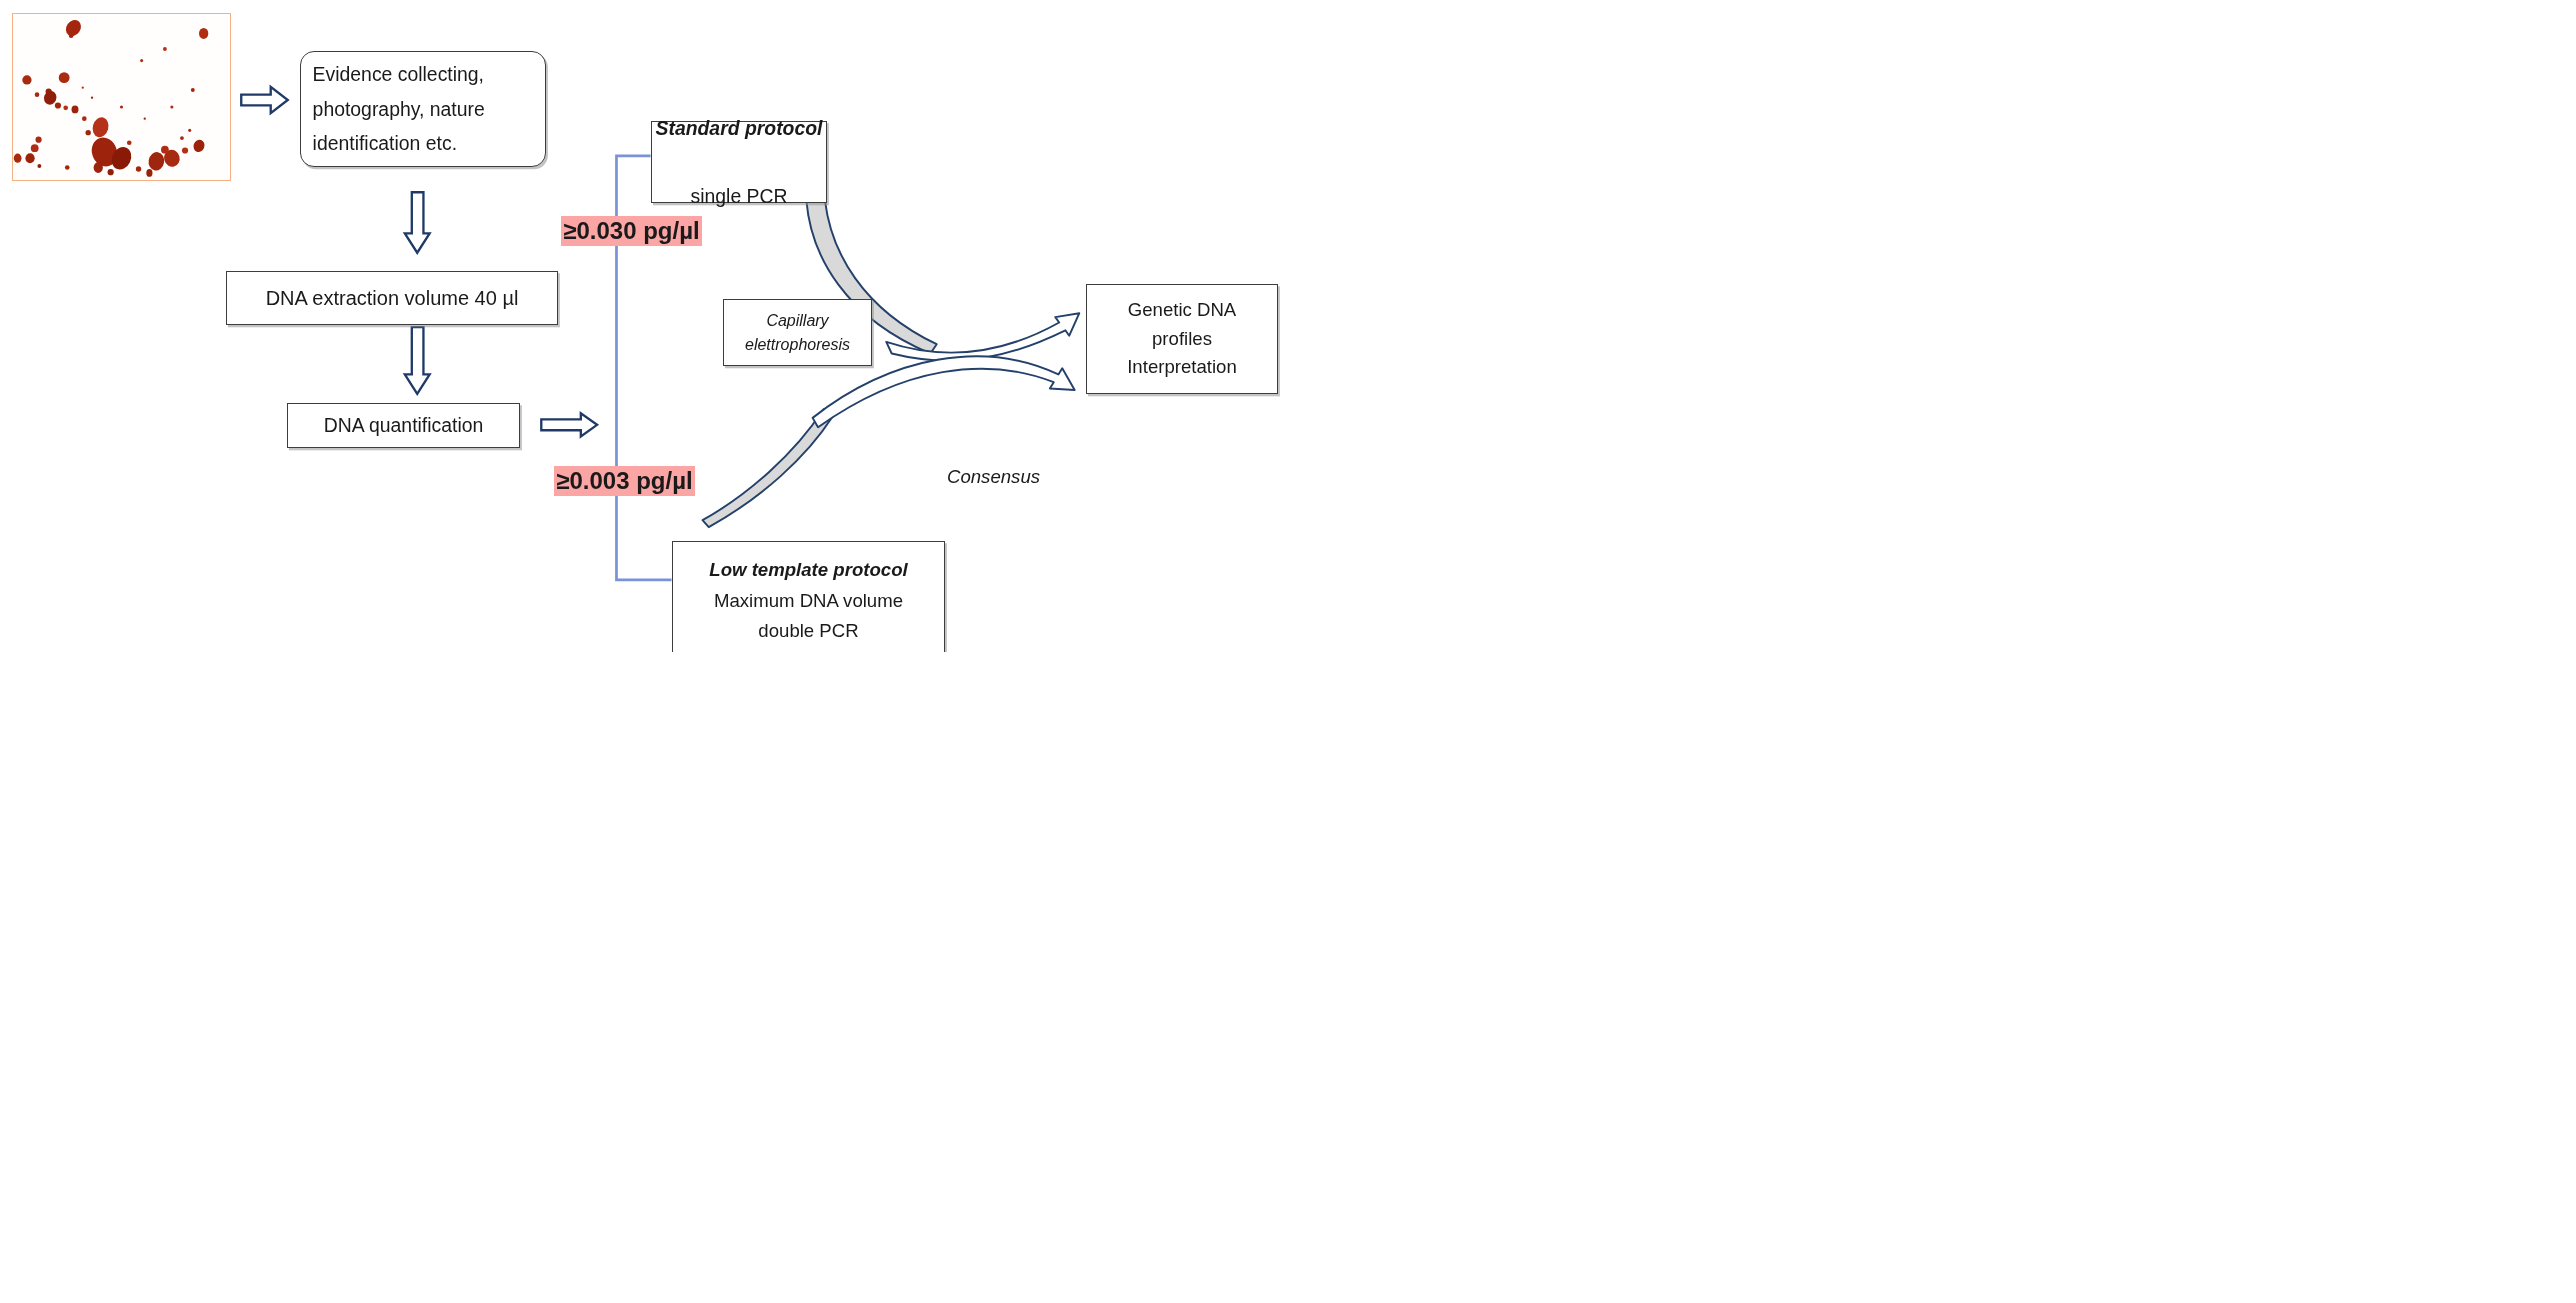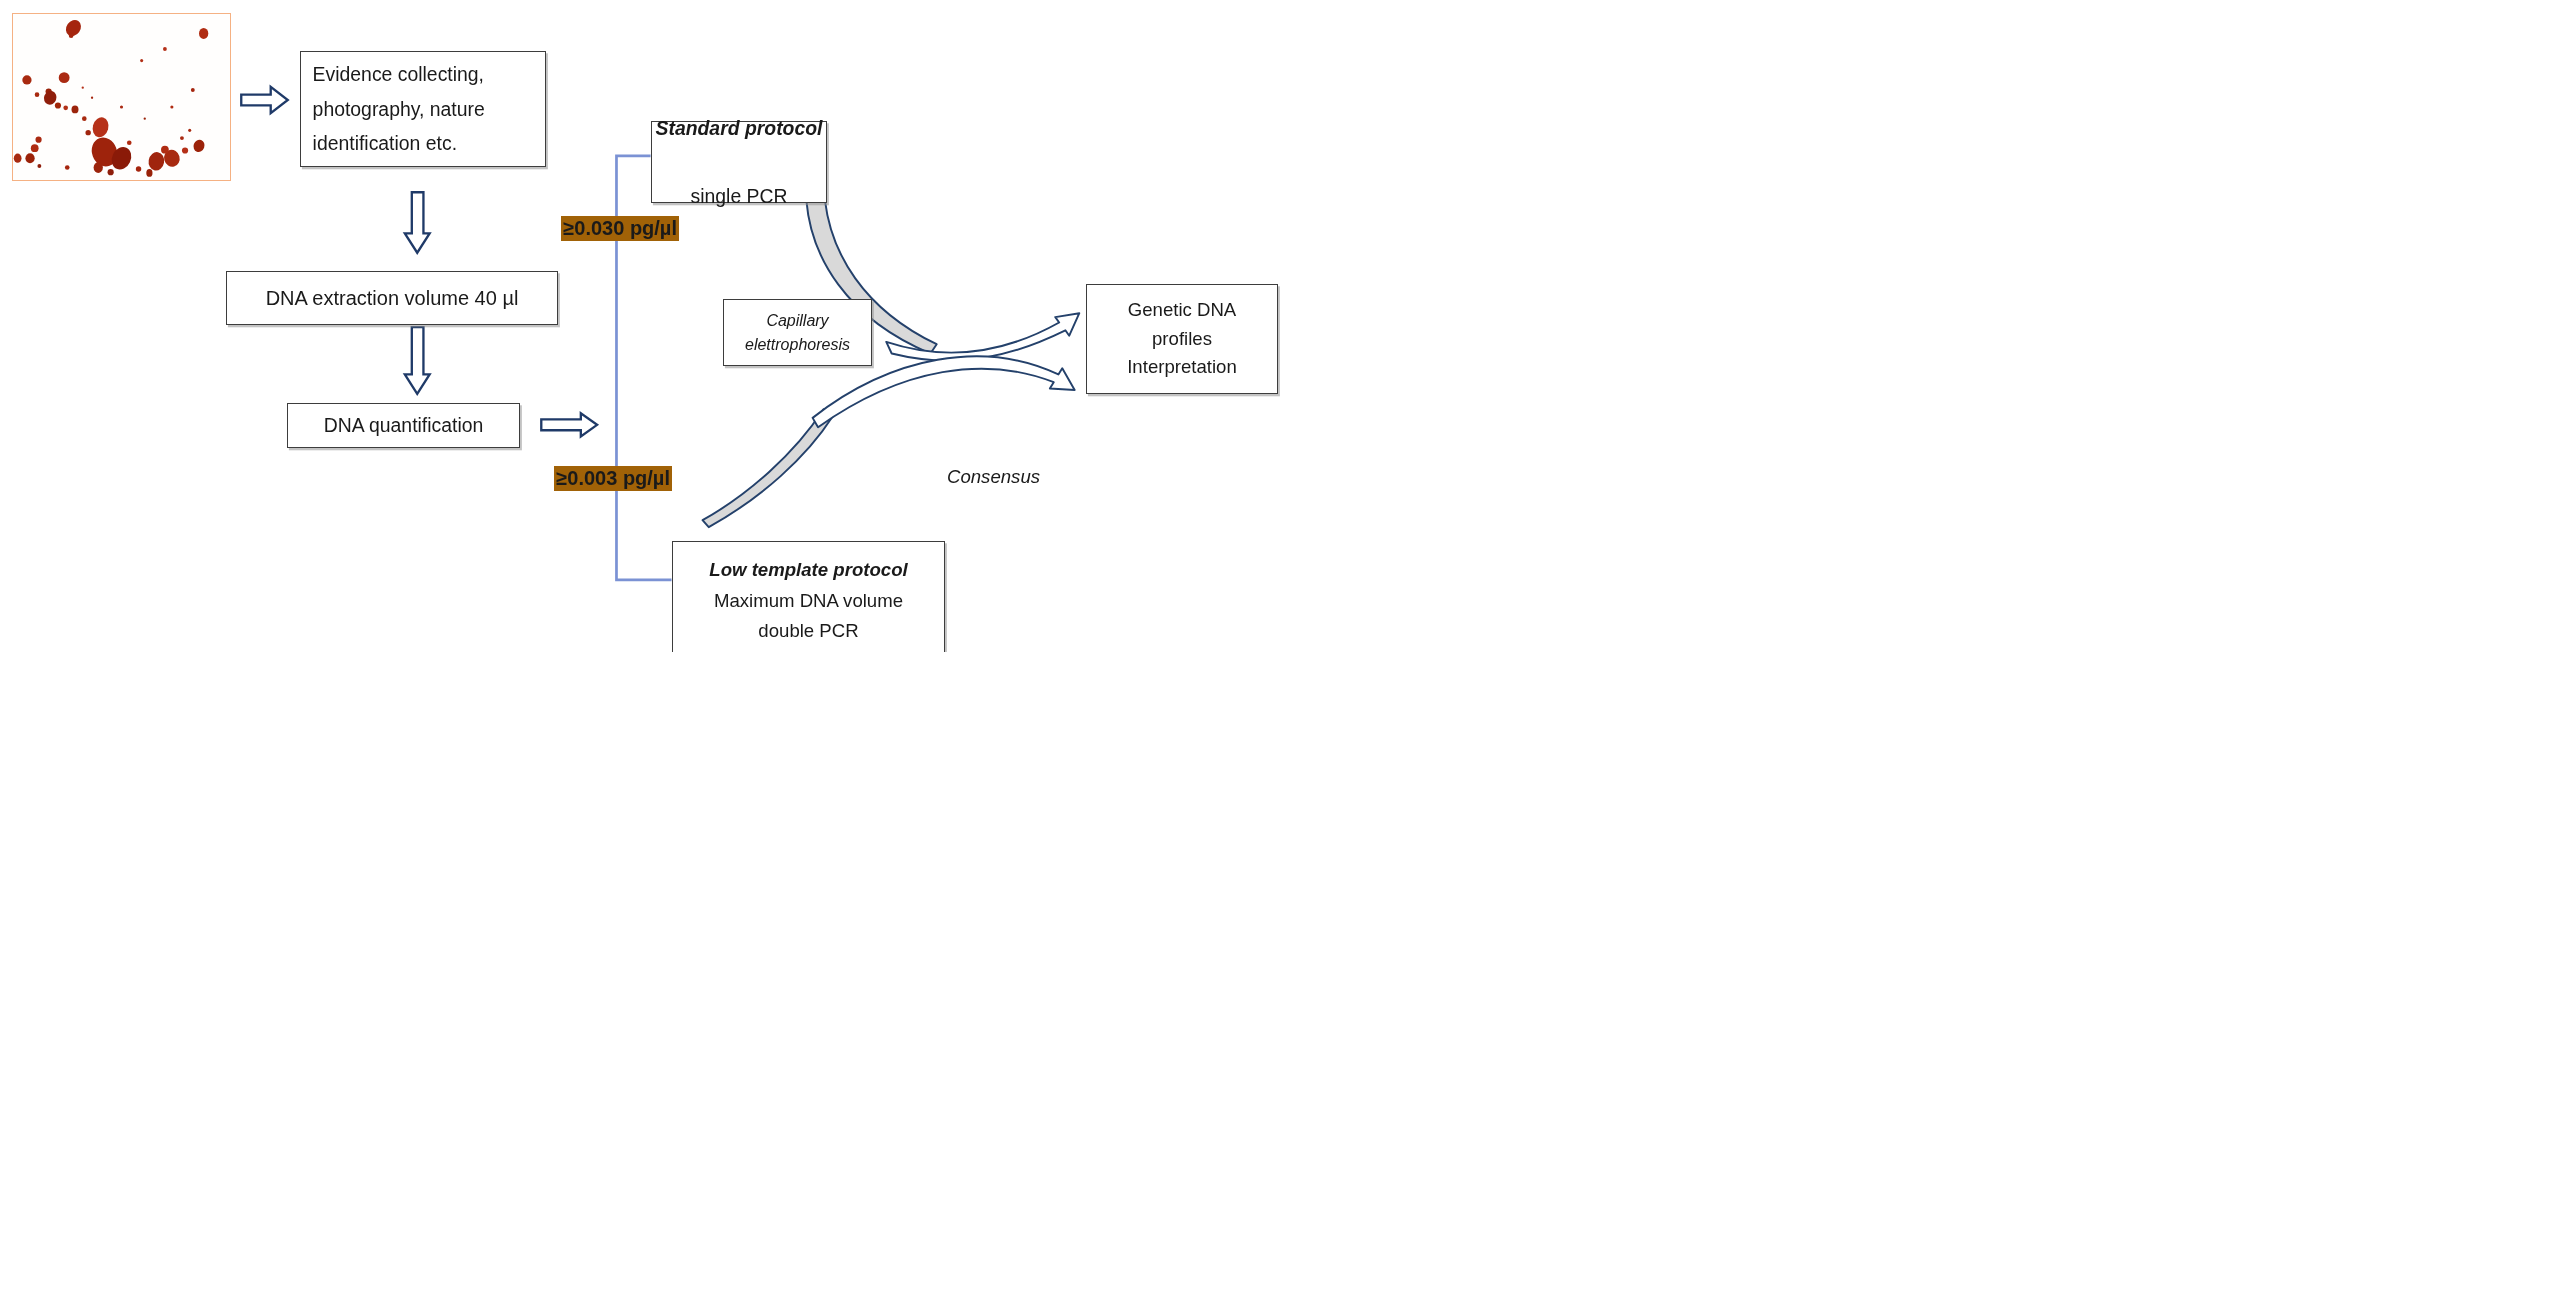--- a/index.html
+++ b/index.html
@@ -14,30 +14,30 @@
   }
   .blood svg{display:block;width:100%;height:100%;}
   .box{
     position:absolute;background:#fff;border:1.9px solid #3d3d3d;
     box-shadow:1.9px 2.3px 0 rgba(145,145,145,.55);
     display:flex;flex-direction:column;align-items:center;justify-content:center;
     text-align:center;z-index:3;line-height:1.32;
   }
   .box span{display:block;}
   .evidence{left:300px;top:51px;width:246px;height:116px;font-size:19.4px;
-    align-items:flex-start;text-align:left;padding-left:11.6px;box-sizing:border-box;line-height:1.8;}
+    align-items:flex-start;text-align:left;padding-left:11.6px;box-sizing:border-box;line-height:1.8;border-radius:14px;}
   .extraction{left:226px;top:271px;width:330px;height:52px;font-size:20px;}
   .quant{left:287px;top:403px;width:231px;height:43px;font-size:19.4px;}
   .standard{left:651px;top:121px;width:174px;height:80px;font-size:19.4px;line-height:1.55;gap:38px;}
   .capillary{left:723px;top:299px;width:147px;height:65px;font-size:16px;font-style:italic;line-height:1.5;}
   .lowtemplate{left:672px;top:525px;width:271px;height:118px;font-size:18.6px;line-height:1.65;margin-top:16px;}
   .genetic{left:1086px;top:284px;width:190px;height:108px;font-size:18.6px;line-height:1.55;}
   .bold-italic{font-weight:bold;font-style:italic;}
   .threshold{
-    position:absolute;z-index:4;font-size:20px;font-weight:bold;background:#a16207;
+    position:absolute;z-index:4;font-size:24px;font-weight:bold;background:#fca5a5;
     padding:0.8px 2.3px;white-space:nowrap;
   }
   .th-high{left:561px;top:216px;}
   .th-low{left:554px;top:466px;}
   .consensus{
     position:absolute;z-index:4;font-size:18.6px;font-style:italic;white-space:nowrap;
     left:947px;top:466px;
   }
 </style>
 </head>

